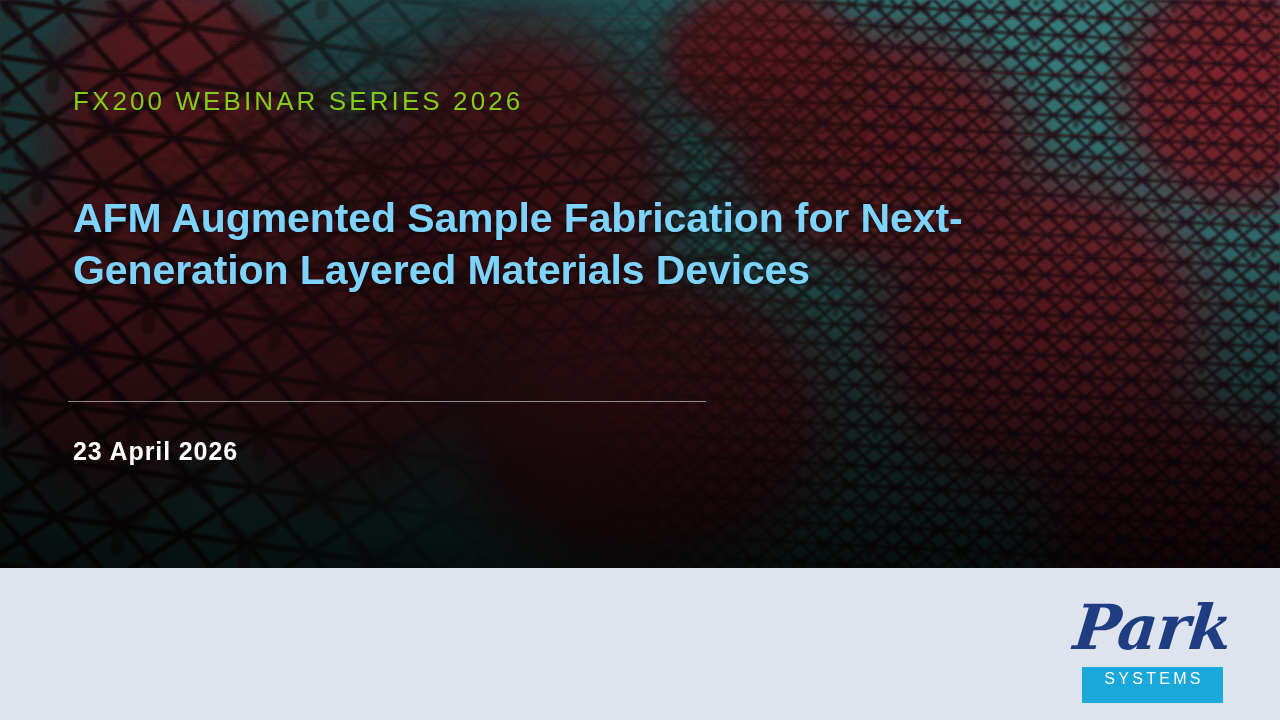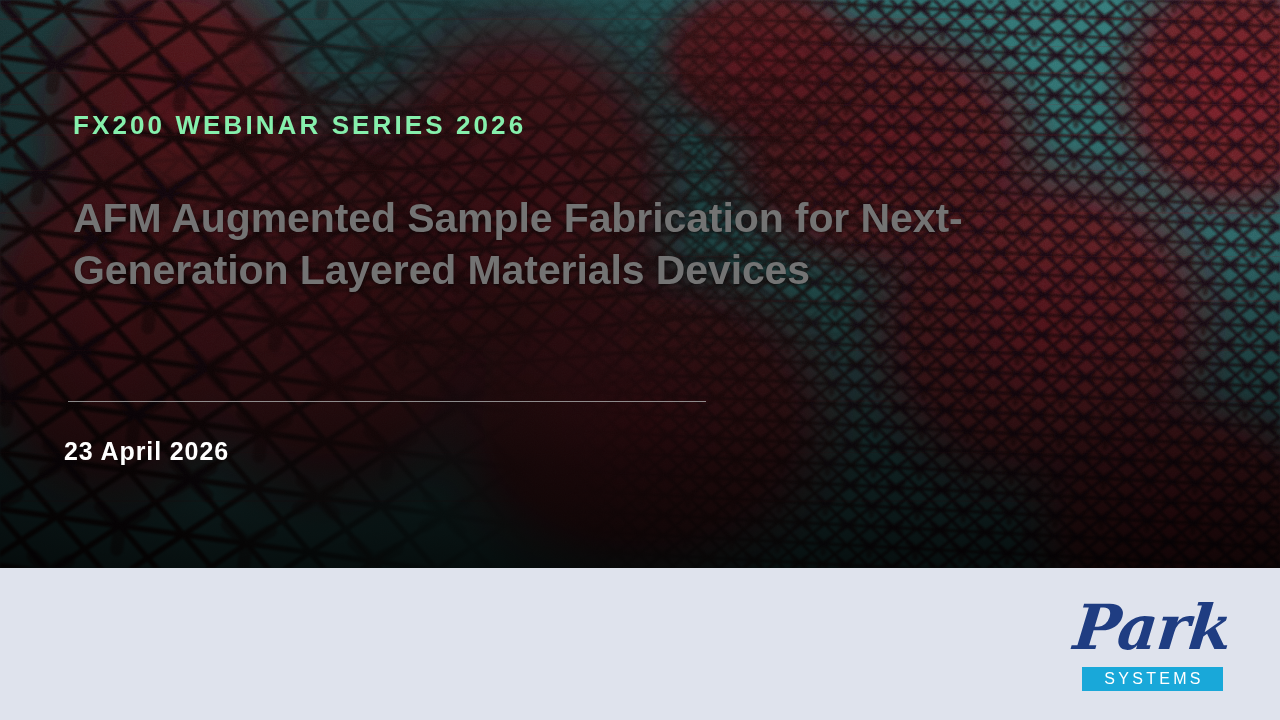--- a/index.html
+++ b/index.html
@@ -39,52 +39,51 @@
     position: absolute;
     left: 0; top: 0;
     width: 1280px;
     height: 568px;
   }
   .eyebrow {
     position: absolute;
     left: 73px;
     top: 86px;
     font-size: 26px;
-    font-weight: 700;
+    font-weight: 400;
     letter-spacing: 3.1px;
-    color: #86efac;
+    color: #84cc16;
     white-space: nowrap;
     font-stretch: condensed;
-    margin-top: 24px;
   }
   .title {
     position: absolute;
     left: 73px;
     top: 165px;
     width: 980px;
     font-size: 41px;
     line-height: 52px;
     font-weight: 700;
-    color: #737373;
+    color: #7dd3fc;
     letter-spacing: -0.1px;
     font-stretch: condensed;
     text-shadow: 0 1px 3px rgba(0,0,0,0.45);
   }
   .divider {
     position: absolute;
     left: 68px;
     top: 401px;
     width: 638px;
     height: 1px;
     background: #b9bdbd;
     opacity: 0.72;
   }
   .date {
     position: absolute;
-    left: 64px;
+    left: 73px;
     top: 437px;
     font-size: 25px;
     font-weight: 700;
     letter-spacing: 0.9px;
     color: #ffffff;
     white-space: nowrap;
   }
   .times {
     position: absolute;
     left: 73px;
@@ -126,21 +125,21 @@
     color: #1f3d82;
     letter-spacing: -1px;
     text-align: center;
     transform: skewX(-6deg);
   }
   .logo-systems {
     position: absolute;
     left: 12px;
     top: 71px;
     width: 141px;
-    height: 24px;
+    height: 36px;
     background: #19a8d9;
     color: #ffffff;
     font-family: "Liberation Sans", sans-serif;
     font-size: 16px;
     font-weight: 400;
     line-height: 24px;
     letter-spacing: 3.3px;
     text-align: center;
     text-indent: 3px;
     box-sizing: border-box;

